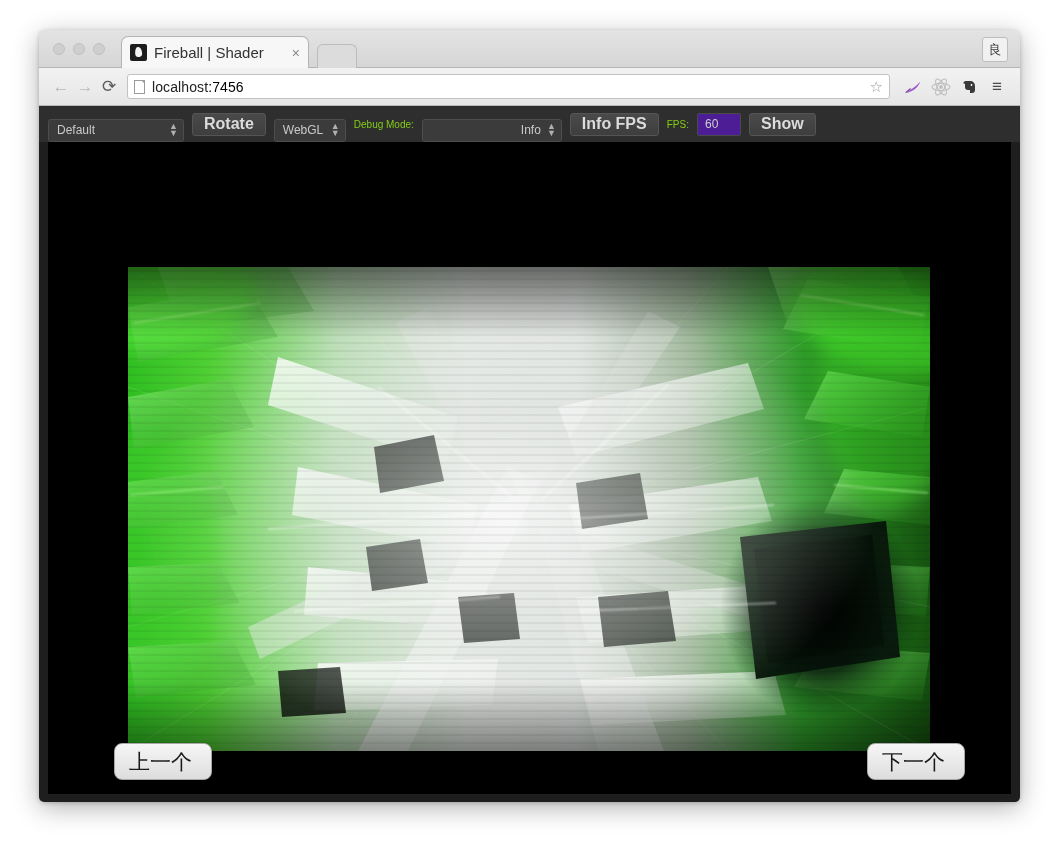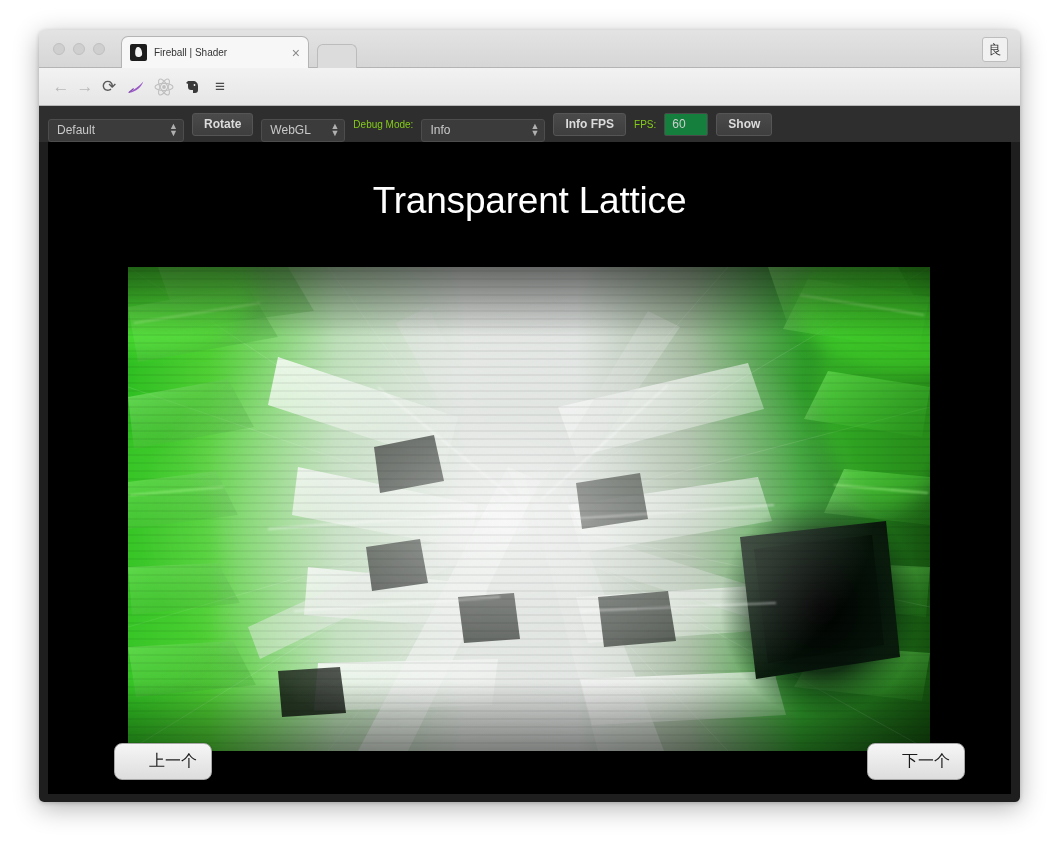--- a/index.html
+++ b/index.html
@@ -74,21 +74,21 @@
   .tab-favicon::after {
     content: "";
     position: absolute;
     left: 5px; top: 3px;
     width: 7px; height: 10px;
     background: #f2f2f2;
     border-radius: 50% 50% 50% 50% / 70% 70% 40% 40%;
     transform: rotate(-6deg);
   }
   .tab-title {
-    font-size: 10px;
+    font-size: 15px;
     color: #333;
     white-space: nowrap;
     overflow: hidden;
     flex: 1 1 auto;
   }
   .tab-close {
     font-size: 14px;
     color: #8a8a8a;
     line-height: 1;
     padding-left: 6px;
@@ -232,46 +232,46 @@
     position: absolute;
     right: 5px;
     top: 50%;
     transform: translateY(-50%);
     font-size: 9px;
     line-height: 7px;
     color: #b0b0b0;
     text-align: center;
   }
   #select-preset { width: 136px; }
-  #select-renderer { width: 84px; }
-  #select-debug-mode { width: 124px; }
+  #select-renderer { width: 72px; }
+  #select-debug-mode { width: 140px; justify-content: flex-end; }
 
   .tb-button {
     height: 23px;
     background: linear-gradient(#4a4a4a, #3e3e3e);
     border: 1px solid #555;
     border-radius: 3px;
     display: flex;
     align-items: center;
     justify-content: center;
     padding: 0 11px;
-    font-size: 12px;
+    font-size: 16px;
     font-weight: bold;
     color: #dcdcdc;
   }
 
   .tb-label {
     font-size: 10px;
     color: #84cc16;
   }
 
   #fps-input {
     width: 44px;
     height: 23px;
-    background: #15803d;
+    background: #4c1d95;
     border: 1px solid #4a4a4a;
     border-radius: 2px;
     font-size: 12px;
     color: #cfcfcf;
     display: flex;
     align-items: center;
     padding-left: 7px;
   }
 
   
@@ -312,22 +312,22 @@
   .nav-button {
     position: absolute;
     height: 37px;
     min-width: 98px;
     background: linear-gradient(#f6f6f6, #dddddd);
     border: 1px solid #a8a8a8;
     border-radius: 8px;
     box-shadow: 0 1px 2px rgba(0,0,0,0.4);
     display: flex;
     align-items: center;
-    justify-content: flex-end;
-    font-size: 16px;
+    justify-content: flex-start;
+    font-size: 21px;
     color: #1a1a1a;
     padding: 0 14px;
   }
   #button-prev { left: 66px;  bottom: 14px; }
   #button-next { right: 46px; bottom: 14px; }
 </style>
 </head>
 <body>
 
 <div id="browser-window">
@@ -350,20 +350,27 @@
     <div id="window-corner-button">
       <span>良</span>
     </div>
   </div>
 
   <div id="url-bar-row">
     <span class="nav-btn">←</span>
     <span class="nav-btn">→</span>
     <span class="nav-btn reload">⟳</span>
 
+    <div id="omnibox" style="position:relative;">
+      <span class="page-doc-icon"></span>
+      <span id="url-text">
+        <span>localhost</span><span class="host">:7456</span>
+      </span>
+      <span class="omni-star">☆</span>
+    </div>
 
     <span class="ext-icon" id="icon-feather">
       <svg width="20" height="20" viewBox="0 0 20 20" aria-hidden="true">
         <path d="M4 17 C8 13 13 9 16 3 C15 10 11 14 5 17 Z" fill="#9b59c7"></path>
         <path d="M4 17 L8 12" stroke="#7a3fa8" stroke-width="1.1" fill="none"></path>
       </svg>
     </span>
 
     <span class="ext-icon" id="icon-react">
       <svg width="22" height="22" viewBox="0 0 22 22" aria-hidden="true">
@@ -418,21 +425,20 @@
         <span>60</span>
       </div>
 
       <div class="tb-button">
         <span>Show</span>
       </div>
     </div>
 
     <div id="stage">
 
-      <h1 id="demo-title">Transparent Lattice</h1>
 
       <div id="shader-canvas">
         <svg viewBox="0 0 802 484" preserveAspectRatio="none" aria-hidden="true">
           <defs>
 
             <linearGradient id="gBase" x1="0" y1="0" x2="1" y2="0">
               <stop offset="0" stop-color="#2fbf22"></stop>
               <stop offset="0.10" stop-color="#4fcf33"></stop>
               <stop offset="0.26" stop-color="#b9ddb4"></stop>
               <stop offset="0.42" stop-color="#e2e6e2"></stop>

